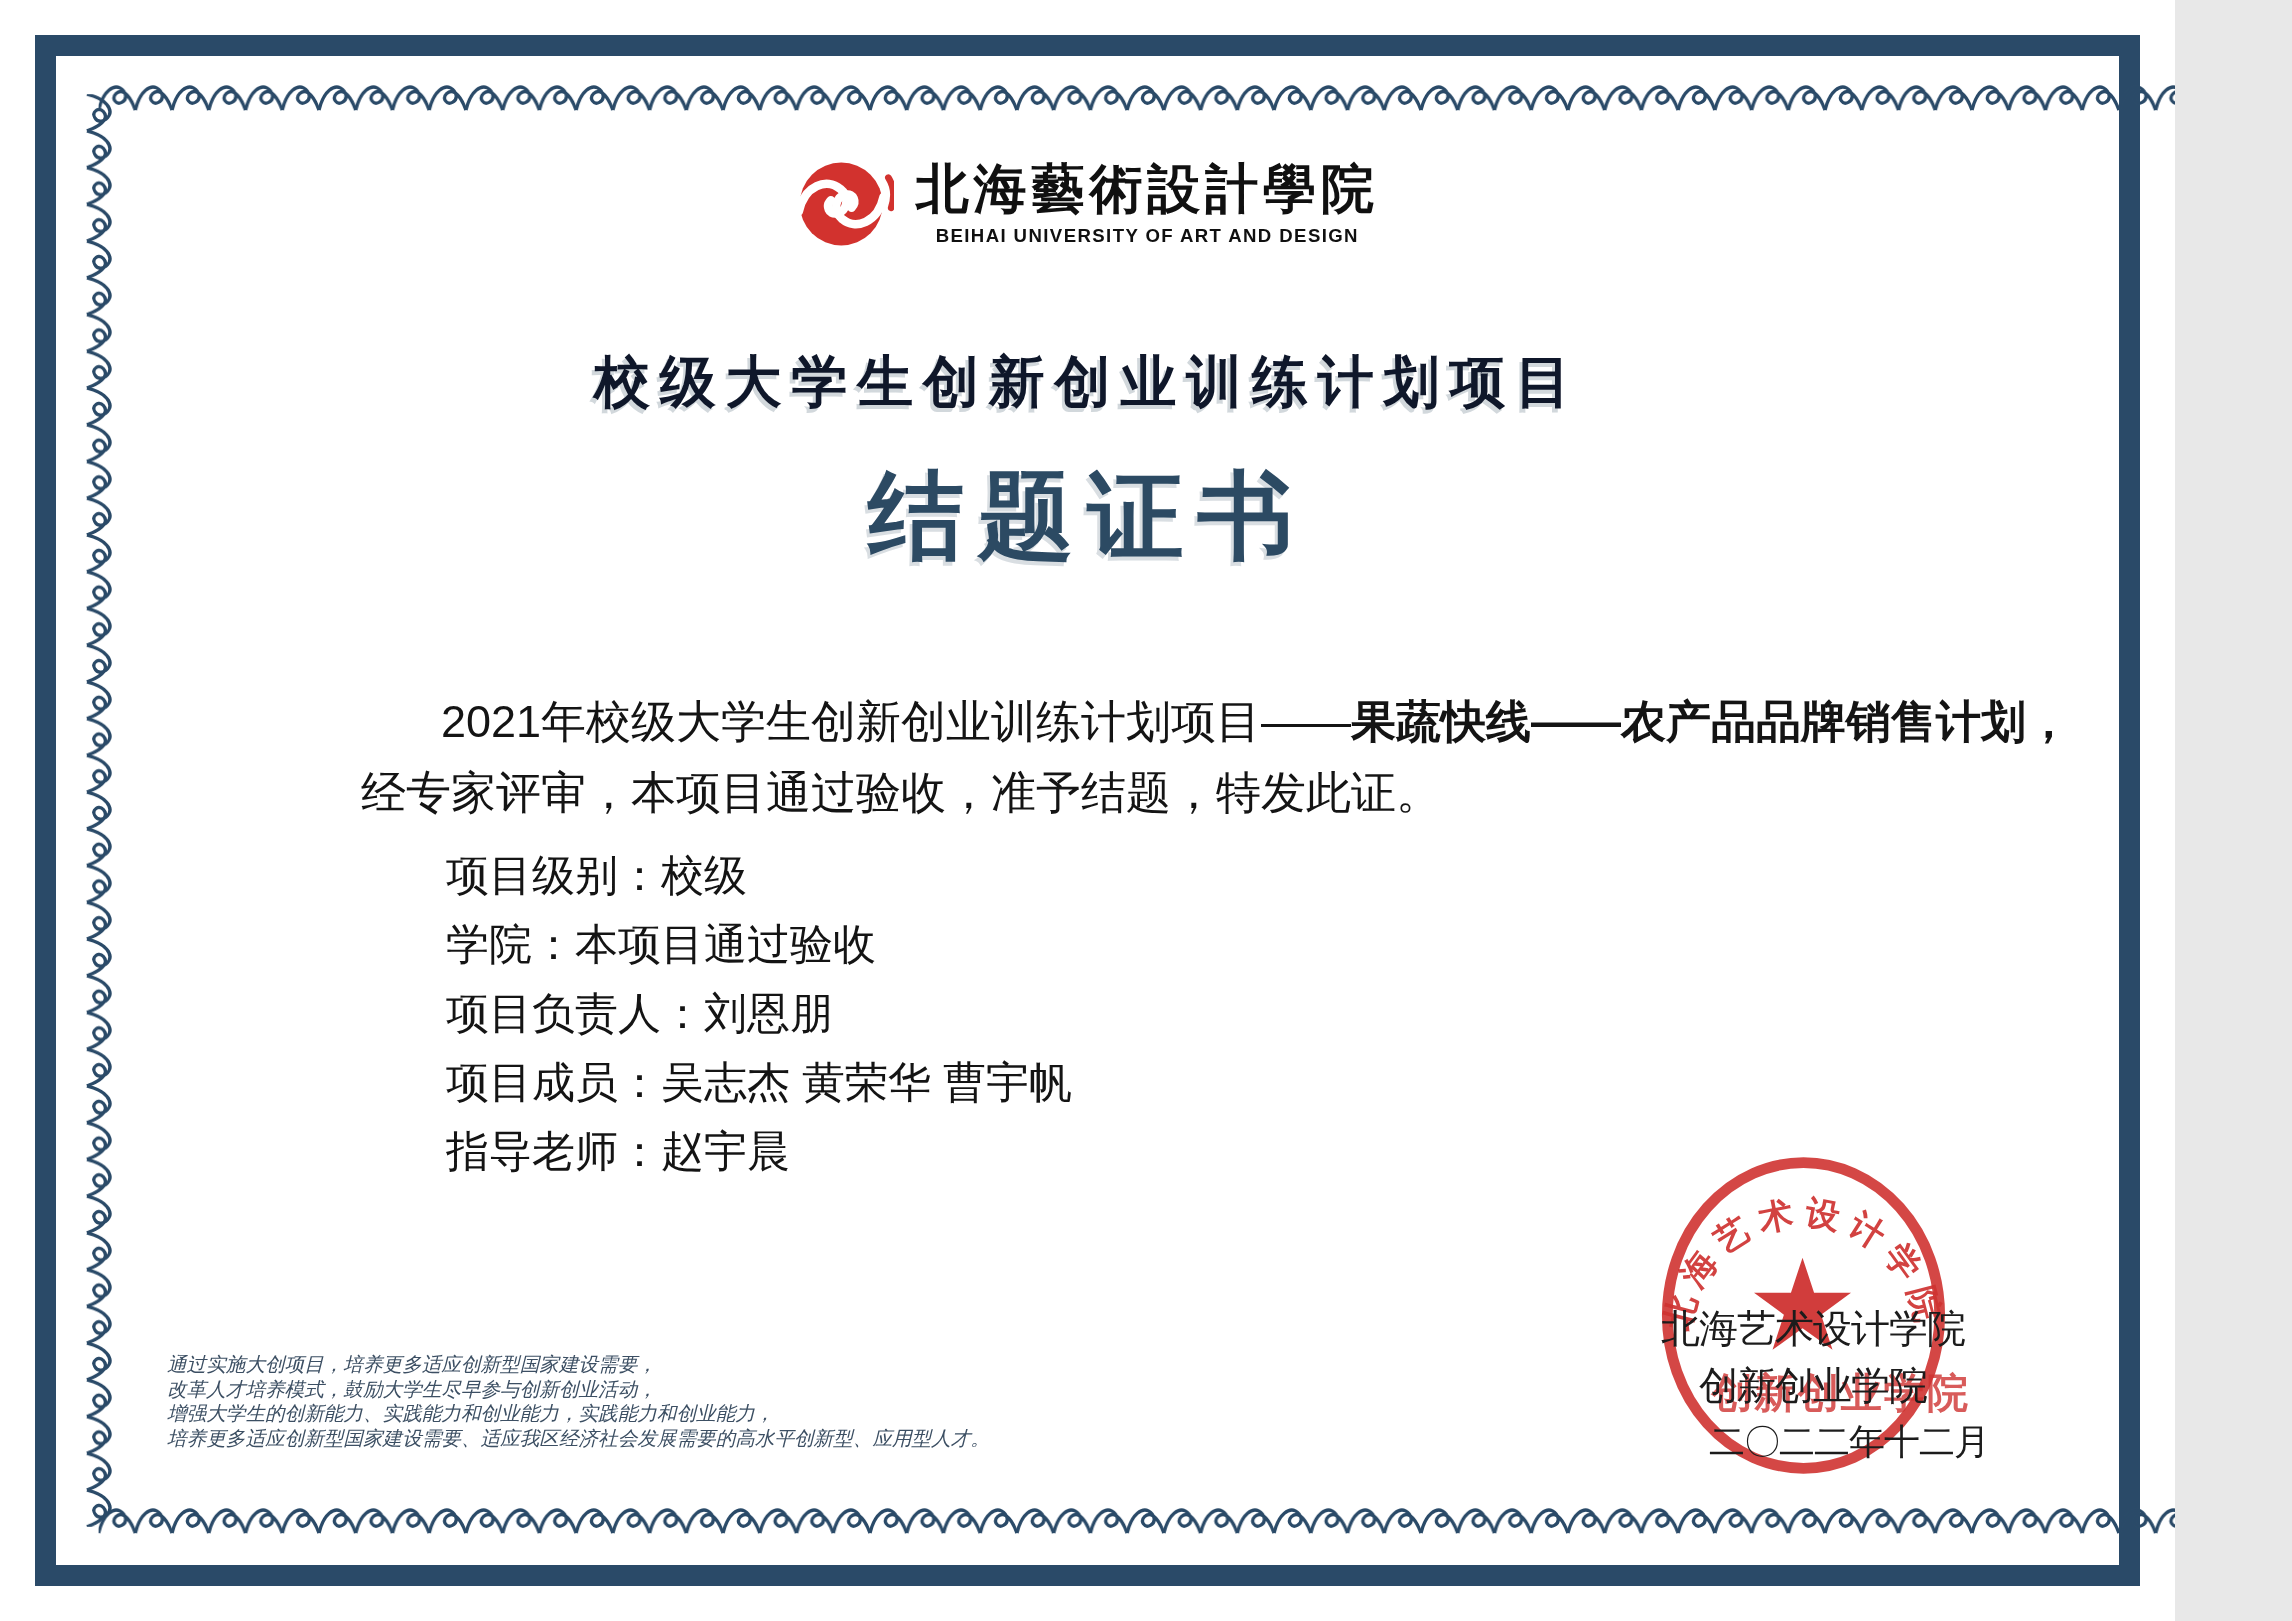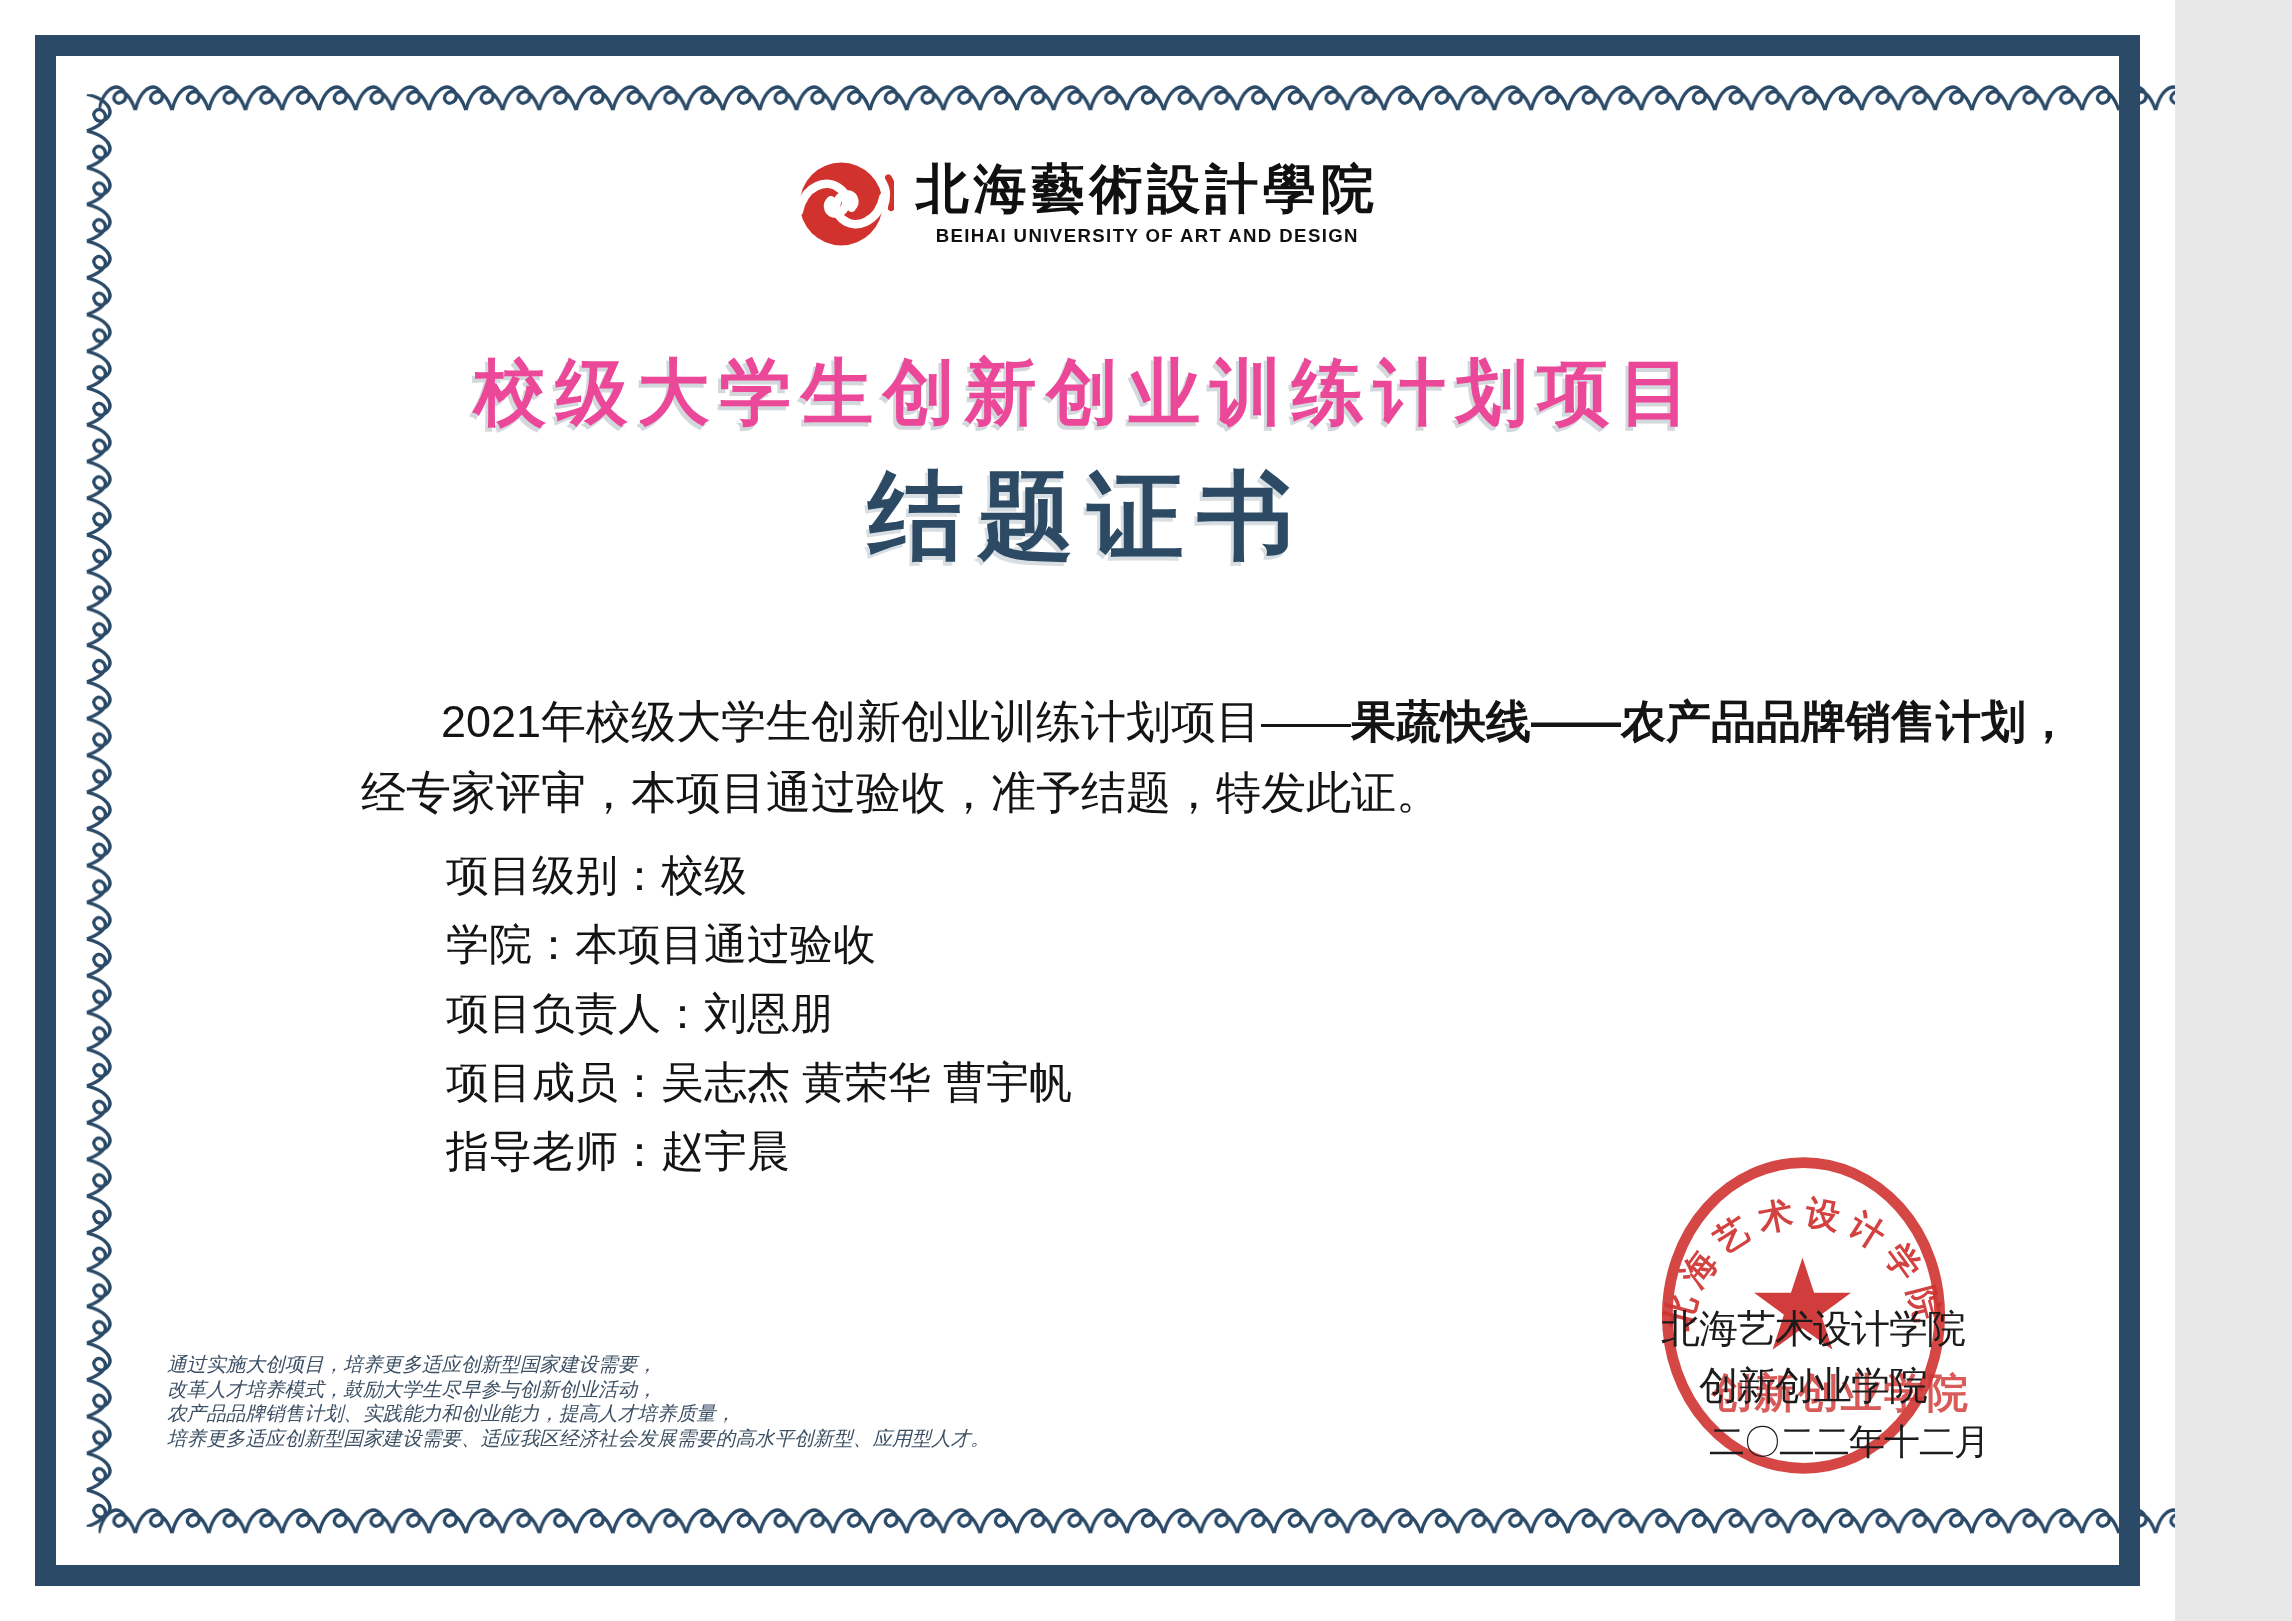--- a/index.html
+++ b/index.html
@@ -32,21 +32,21 @@
     font-family:"DejaVu Serif","Liberation Serif",serif;
     font-weight:bold;font-size:53px;letter-spacing:4.9px;color:#101010;line-height:1.05;
   }
   .logo-en{
     font-weight:bold;font-size:18.6px;letter-spacing:1.4px;color:#101010;margin-top:8px;
   }
   
   .title{
     position:absolute;top:345px;left:0;width:100%;text-align:center;
     font-family:"Liberation Serif","DejaVu Serif",serif;
-    font-weight:bold;font-size:72px;letter-spacing:9.8px;color:#ec4899;
+    font-weight:bold;font-size:56px;letter-spacing:9.8px;color:#0f172a;
     text-shadow:-2.9px 3.9px 0 rgba(105,125,140,0.30);
   }
   .subtitle{
     position:absolute;top:453px;left:0;width:100%;text-align:center;
     font-family:"Liberation Serif","DejaVu Serif",serif;
     font-weight:bold;font-size:96px;letter-spacing:13.7px;color:#2c4a63;
     text-shadow:-2.9px 3.9px 0 rgba(105,125,140,0.25);
   }
   
   .body-text{
@@ -140,21 +140,21 @@
     <div class="detail-row"><span>项目级别：</span><span>校级</span></div>
     <div class="detail-row"><span>学院：</span><span>本项目通过验收</span></div>
     <div class="detail-row"><span>项目负责人：</span><span>刘恩朋</span></div>
     <div class="detail-row"><span>项目成员：</span><span>吴志杰 黄荣华 曹宇帆</span></div>
     <div class="detail-row"><span>指导老师：</span><span>赵宇晨</span></div>
   </div>
 
   <div class="footnote">
     <div>通过实施大创项目，培养更多适应创新型国家建设需要，</div>
     <div>改革人才培养模式，鼓励大学生尽早参与创新创业活动，</div>
-    <div>农产品品牌销售计划、实践能力和创业能力，提高人才培养质量，</div>
+    <div>增强大学生的创新能力、实践能力和创业能力，实践能力和创业能力，</div>
     <div>培养更多适应创新型国家建设需要、适应我区经济社会发展需要的高水平创新型、应用型人才。</div>
   </div>
 
   <svg class="seal-svg" viewBox="0 0 344 364" xmlns="http://www.w3.org/2000/svg" xmlns:xlink="http://www.w3.org/1999/xlink">
     <defs>
       <path id="sealArc" d="M 56,224 A 117,117 0 1 1 288,224" fill="none"></path>
     </defs>
     <ellipse cx="172" cy="184" rx="139" ry="156" fill="none" stroke="#cf3331" stroke-width="11" opacity="0.9"></ellipse>
     <polygon opacity="0.95" fill="#cf3331" points="171,125 182.8,160.8 220.5,160.9 190,183.2 201.6,219.1 171,197 140.4,219.1 152,183.2 121.5,160.9 159.2,160.8"></polygon>
     <text font-size="35" fill="#cf3331" opacity="0.92" letter-spacing="9" font-family="'DejaVu Sans',sans-serif" font-weight="bold">

